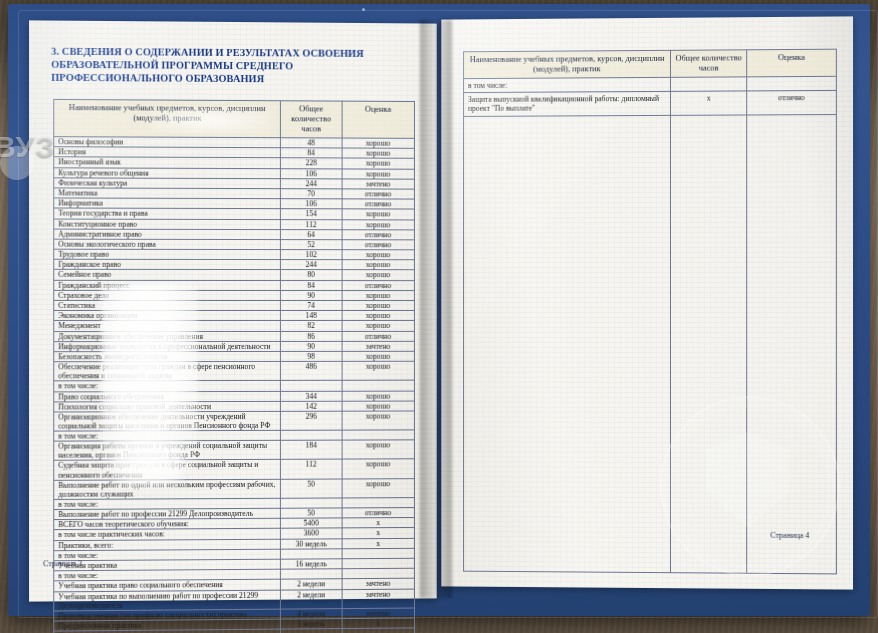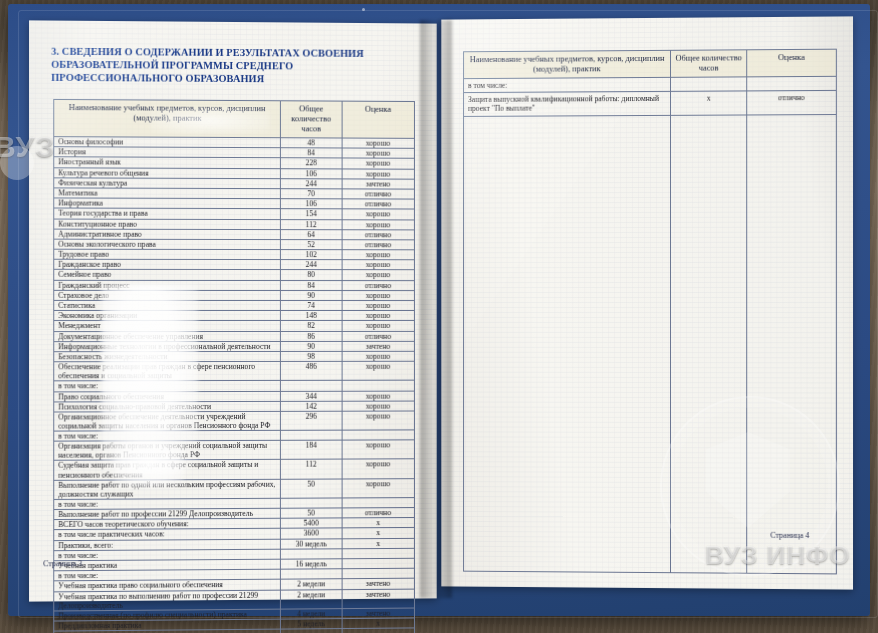--- a/index.html
+++ b/index.html
@@ -563,16 +563,15 @@
     <div class="page-sheen"></div>
     <div class="page-no" style="left:330px; top:512px;">Страница 4</div>
   </div>
 
   <div class="gutter-shadow"></div>
 
   <div class="wm wm-left">ВУЗ</div>
   <div class="wm-dot"></div>
   <div class="wm-ring"></div>
   <div class="wm-shield"></div>
-  <div class="wm wm-right">ВУЗ ИНФО</div>
 
   <div class="speck" style="left:362px; top:8px;"></div>
 </div>
 
 </body></html>

